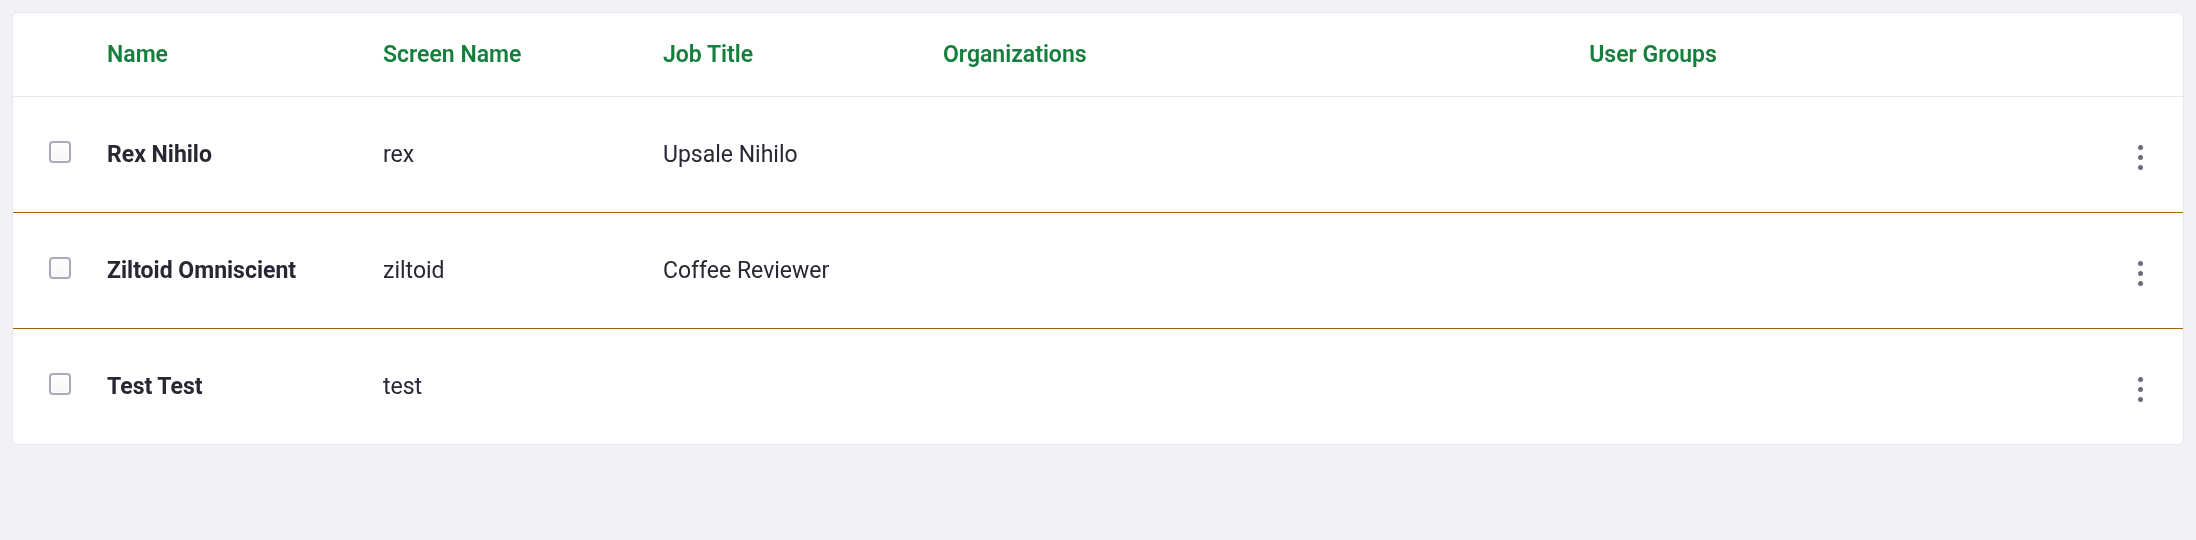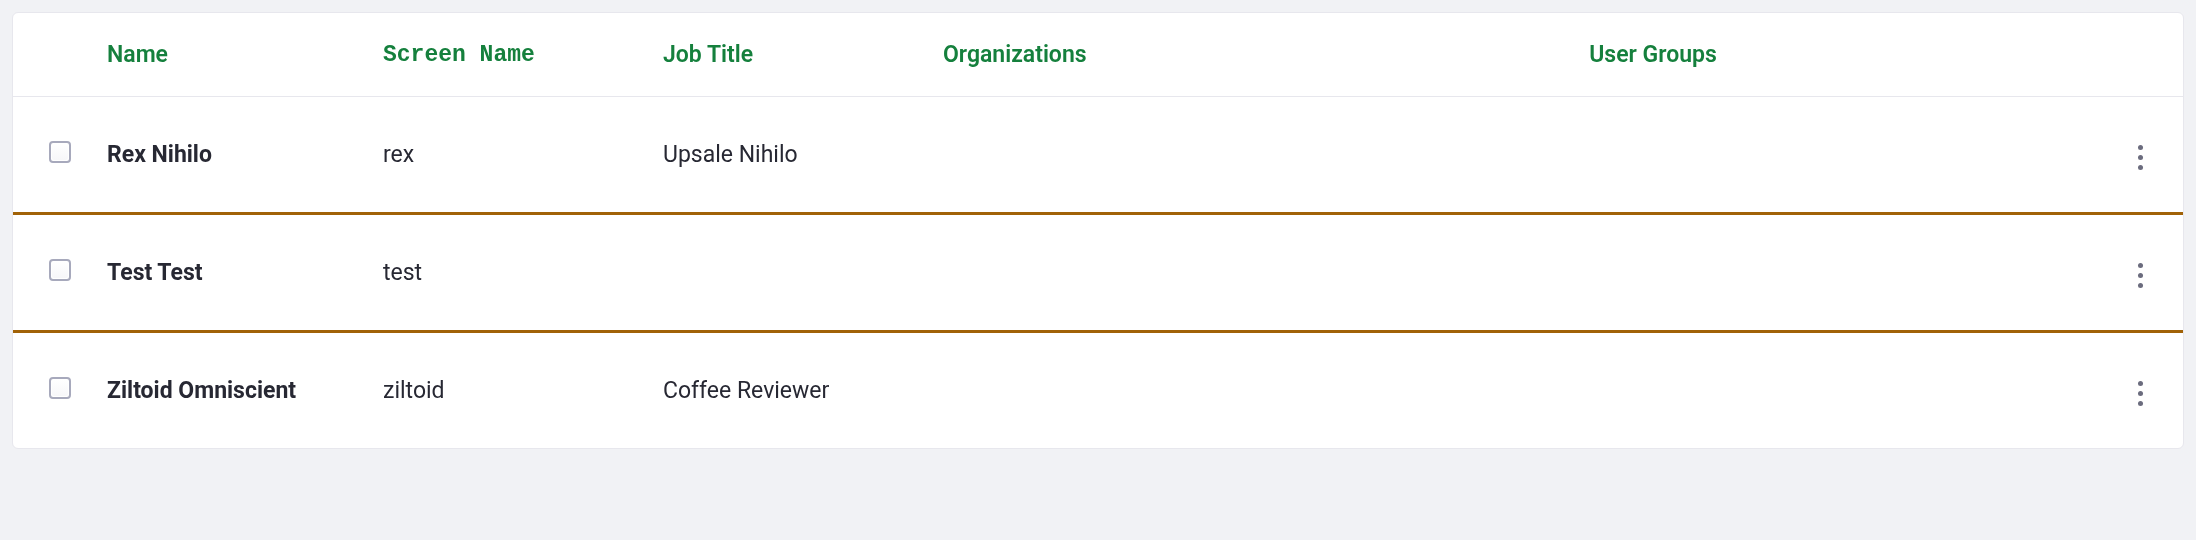--- a/index.html
+++ b/index.html
@@ -36,38 +36,37 @@
       width: 60px;
       padding-left: 36px;
       padding-right: 12px;
     }
     th.col-name {
       width: 280px;
       padding-left: 24px;
     }
     th.col-screen-name {
       width: 280px;
-      font-family: Liberation Mono, monospace;
     }
     th.col-job-title {
       width: 280px;
       margin-top: 19px;
     }
     th.col-organizations {
       width: 280px;
     }
     th.col-user-groups {
       width: auto;
       text-align: center;
     }
     th.col-actions {
       width: 80px;
     }
     tbody tr {
-      border-bottom: 3px solid #a16207;
+      border-bottom: 1px solid #a16207;
     }
     tbody tr:last-child {
       border-bottom: none;
     }
     td {
       padding: 32px 20px;
       font-size: 23px;
       color: #272833;
       vertical-align: middle;
     }
@@ -151,40 +150,40 @@
             <span class="kebab-dot"></span>
             <span class="kebab-dot"></span>
             <span class="kebab-dot"></span>
           </span>
         </td>
       </tr>
       <tr>
         <td class="col-checkbox">
           <span class="checkbox"></span>
         </td>
-        <td class="col-name">Test Test</td>
-        <td>test</td>
-        <td></td>
+        <td class="col-name">Ziltoid Omniscient</td>
+        <td>ziltoid</td>
+        <td>Coffee Reviewer</td>
         <td></td>
         <td></td>
         <td class="col-actions">
           <span class="kebab-menu">
             <span class="kebab-dot"></span>
             <span class="kebab-dot"></span>
             <span class="kebab-dot"></span>
           </span>
         </td>
       </tr>
       <tr>
         <td class="col-checkbox">
           <span class="checkbox"></span>
         </td>
-        <td class="col-name">Ziltoid Omniscient</td>
-        <td>ziltoid</td>
-        <td>Coffee Reviewer</td>
+        <td class="col-name">Test Test</td>
+        <td>test</td>
+        <td></td>
         <td></td>
         <td></td>
         <td class="col-actions">
           <span class="kebab-menu">
             <span class="kebab-dot"></span>
             <span class="kebab-dot"></span>
             <span class="kebab-dot"></span>
           </span>
         </td>
       </tr>

